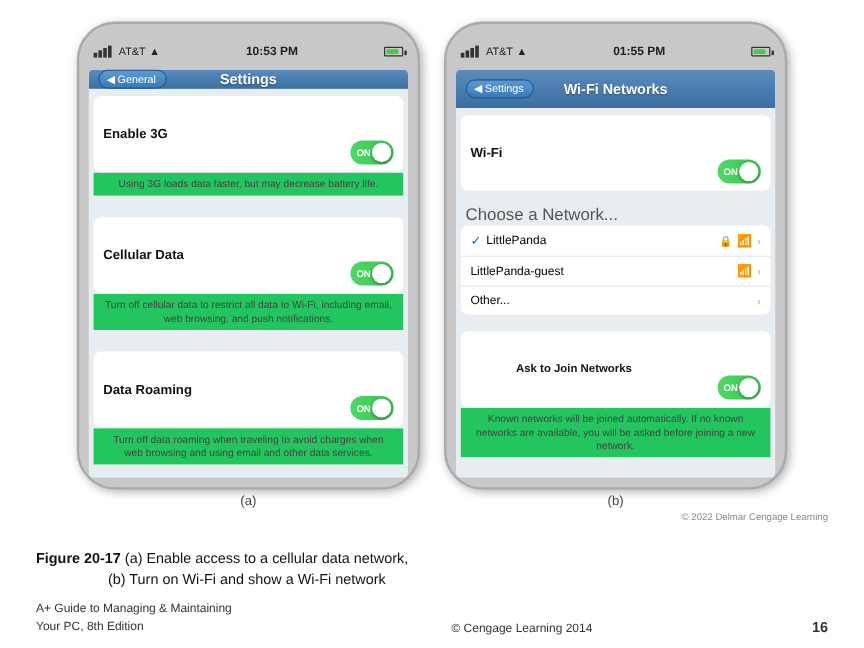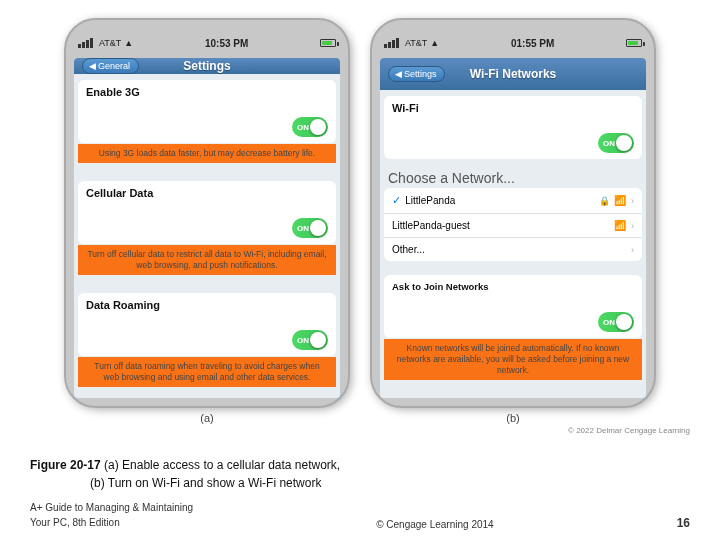--- a/index.html
+++ b/index.html
@@ -135,21 +135,21 @@
     
     .settings-section {
       margin: 6px 4px;
     }
 
     .toggle-row {
       background: white;
       border-radius: 6px;
       padding: 6px 8px;
       display: flex;
-      align-items: flex-start;
+      align-items: center;
       justify-content: space-between;
       margin-bottom: 1px;
     }
 
     .toggle-label {
       font-size: 11px;
       font-weight: bold;
       color: #111;
     }
 
@@ -179,21 +179,21 @@
       position: absolute;
       right: 2px;
       width: 16px;
       height: 16px;
       background: white;
       border-radius: 50%;
       box-shadow: 0 1px 3px rgba(0,0,0,0.4);
     }
 
     .description-box {
-      background: #f97316;
+      background: #22c55e;
       padding: 4px 8px;
       margin-bottom: 6px;
     }
     .description-text {
       font-size: 8.5px;
       color: #444;
       text-align: center;
       line-height: 1.3;
     }
 
@@ -459,21 +459,21 @@
               <div class="wifi-row-icons">
                 <span class="chevron-right">›</span>
               </div>
             </div>
           </div>
 
           <div class="section-gap"></div>
 
           <div class="settings-section">
             <div class="toggle-row">
-              <span class="toggle-label" style="font-size:9.5px;">Ask to Join Networks</span>
+              <span class="toggle-label" style="font-size:9.5px;margin-left:38px;">Ask to Join Networks</span>
               <div class="toggle-switch on">
                 <span class="toggle-switch-text">ON</span>
                 <div class="toggle-knob"></div>
               </div>
             </div>
             <div class="description-box">
               <p class="description-text">Known networks will be joined automatically. If no known networks are available, you will be asked before joining a new network.</p>
             </div>
           </div>
 

